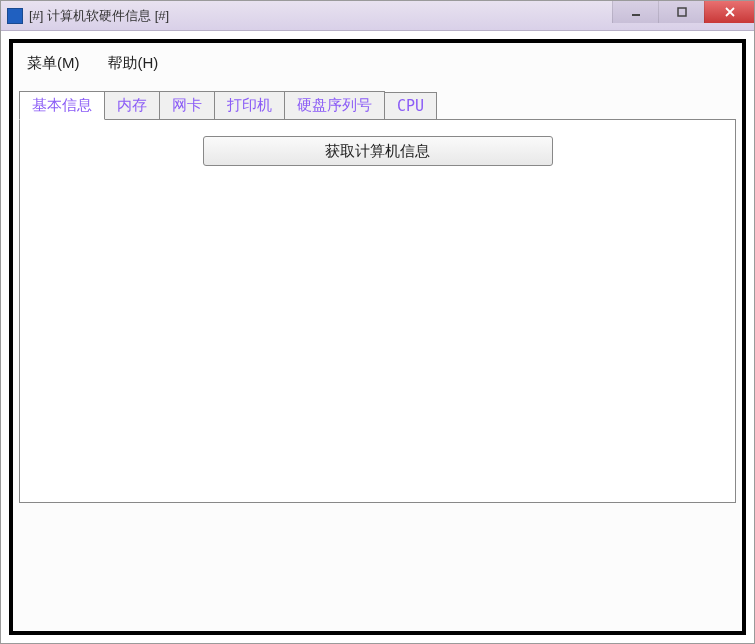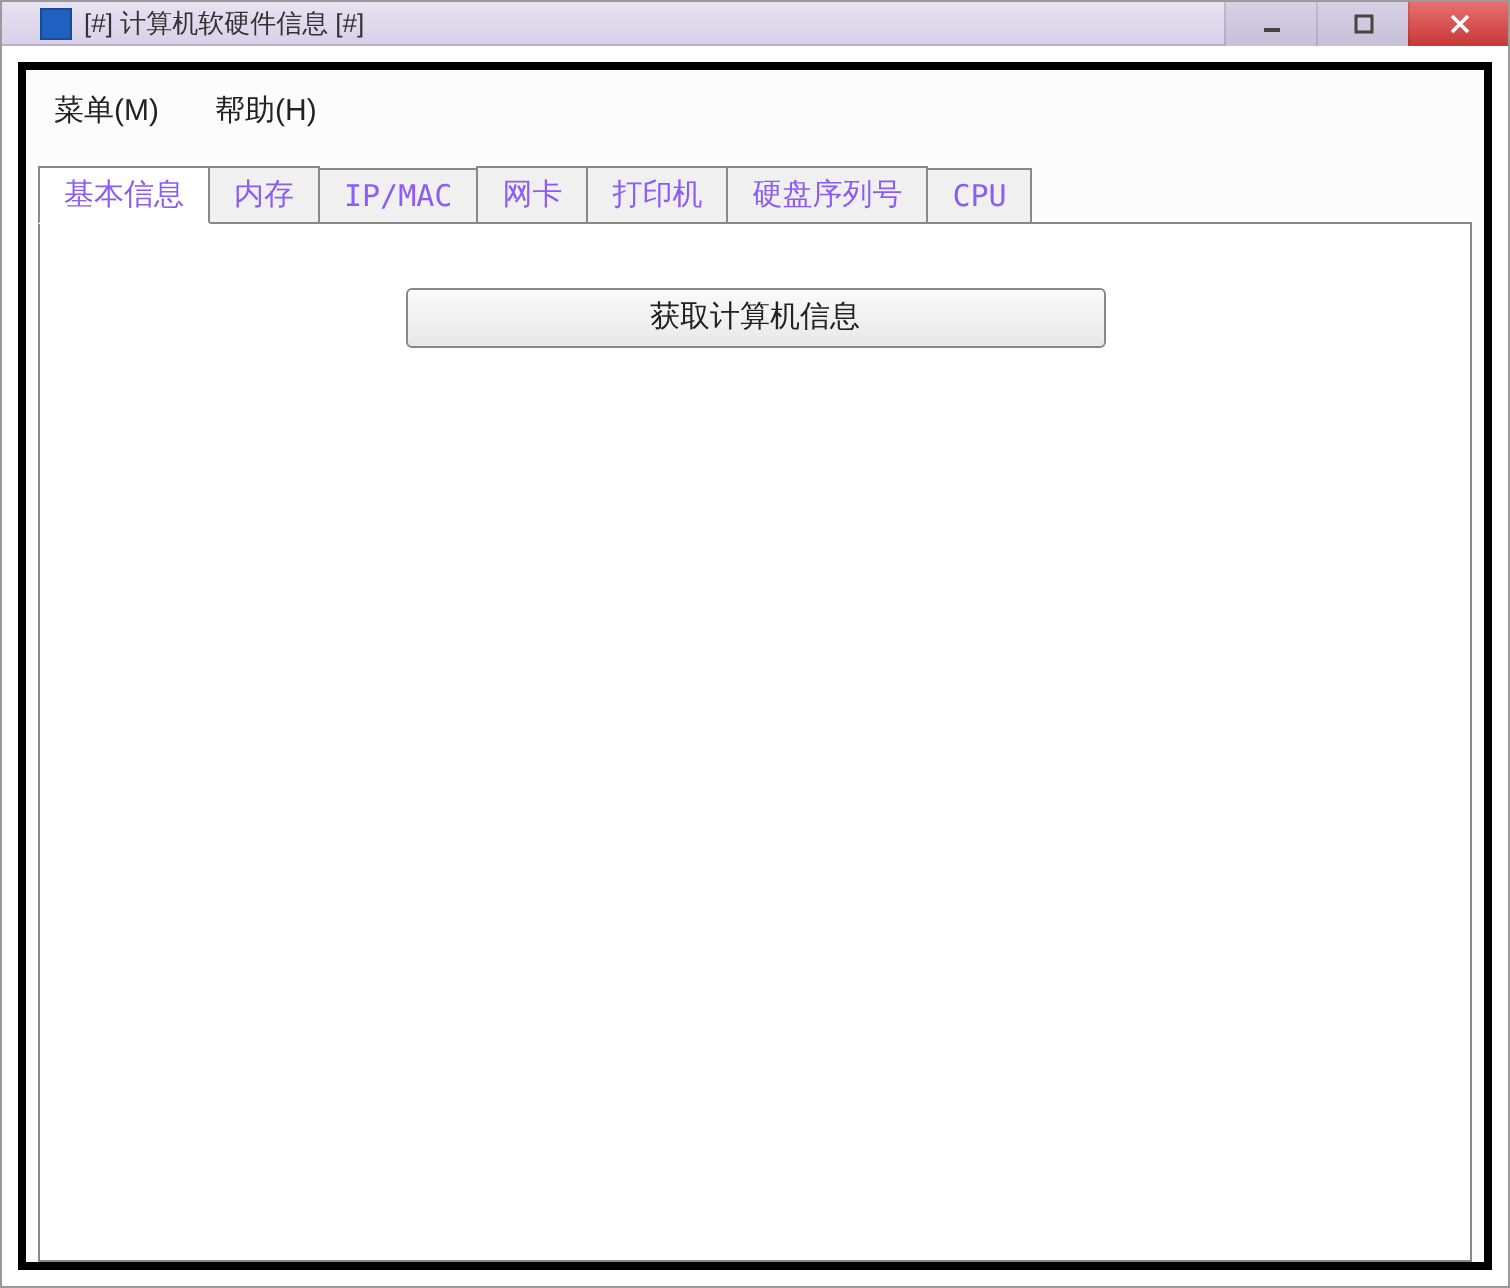--- a/index.html
+++ b/index.html
@@ -23,21 +23,21 @@
       background: #fff;
       display: flex;
       flex-direction: column;
     }
     .titlebar {
       height: 30px;
       background: linear-gradient(to bottom, #e8e2f0 0%, #d9d0e8 100%);
       border-bottom: 1px solid #b8b0c8;
       display: flex;
       align-items: center;
-      padding-left: 19px;
+      padding-left: 6px;
       position: relative;
     }
     .app-icon {
       width: 16px;
       height: 16px;
       background: #2060c0;
       border: 1px solid #1a4a90;
       margin-right: 6px;
       display: inline-block;
     }
@@ -124,22 +124,22 @@
     }
     .tab.active {
       background: #fff;
       border-bottom: 1px solid #fff;
       z-index: 3;
     }
     .tab-content {
       border: 1px solid #888;
       background: #fff;
       margin-top: -1px;
-      height: 520px;
-      padding-top: 32px;
+      height: 384px;
+      padding-top: 16px;
       position: relative;
       z-index: 1;
       text-align: center;
     }
     .get-info-btn {
       display: inline-block;
       width: 350px;
       height: 30px;
       background: linear-gradient(to bottom, #fafafa 0%, #e8e8e8 100%);
       border: 1px solid #888;
@@ -191,21 +191,20 @@
 
       <div class="menubar">
         <span class="menu-item">菜单(M)</span>
         <span class="menu-item">帮助(H)</span>
       </div>
 
       <div class="tabs-container">
         <div class="tabs-row">
           <div class="tab active">基本信息</div>
           <div class="tab">内存</div>
-          <div class="tab">IP/MAC</div>
           <div class="tab">网卡</div>
           <div class="tab">打印机</div>
           <div class="tab">硬盘序列号</div>
           <div class="tab">CPU</div>
         </div>
 
         <div class="tab-content">
           <button class="get-info-btn">获取计算机信息</button>
         </div>
       </div>

